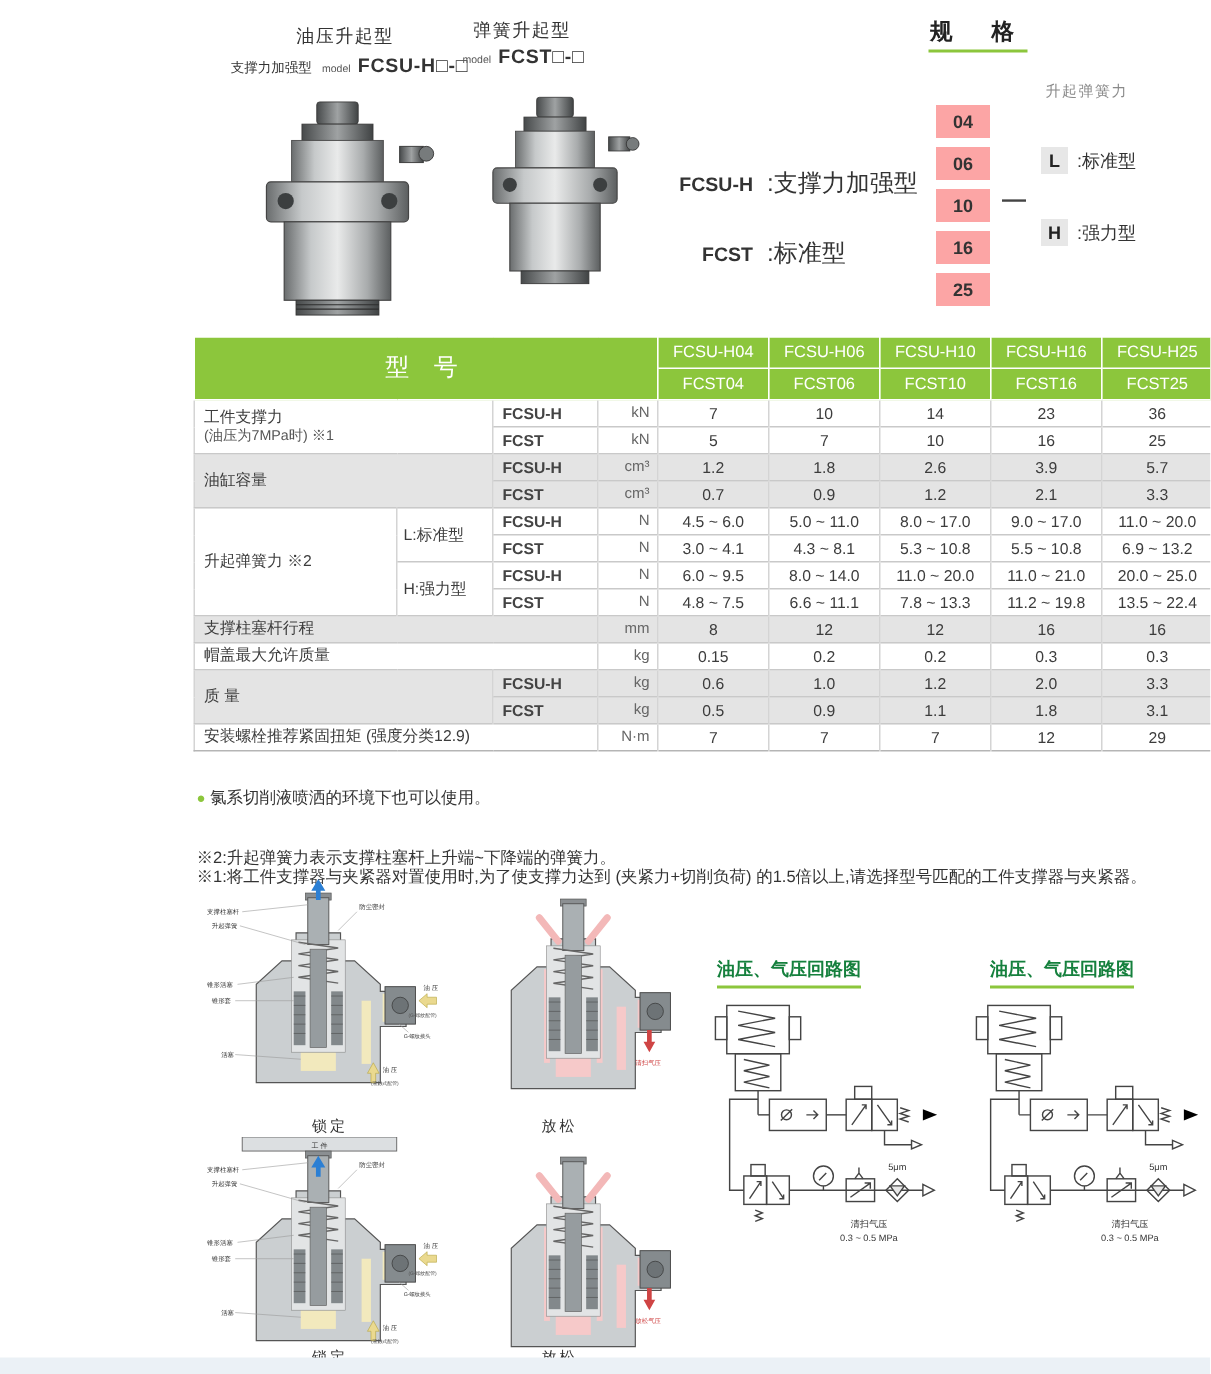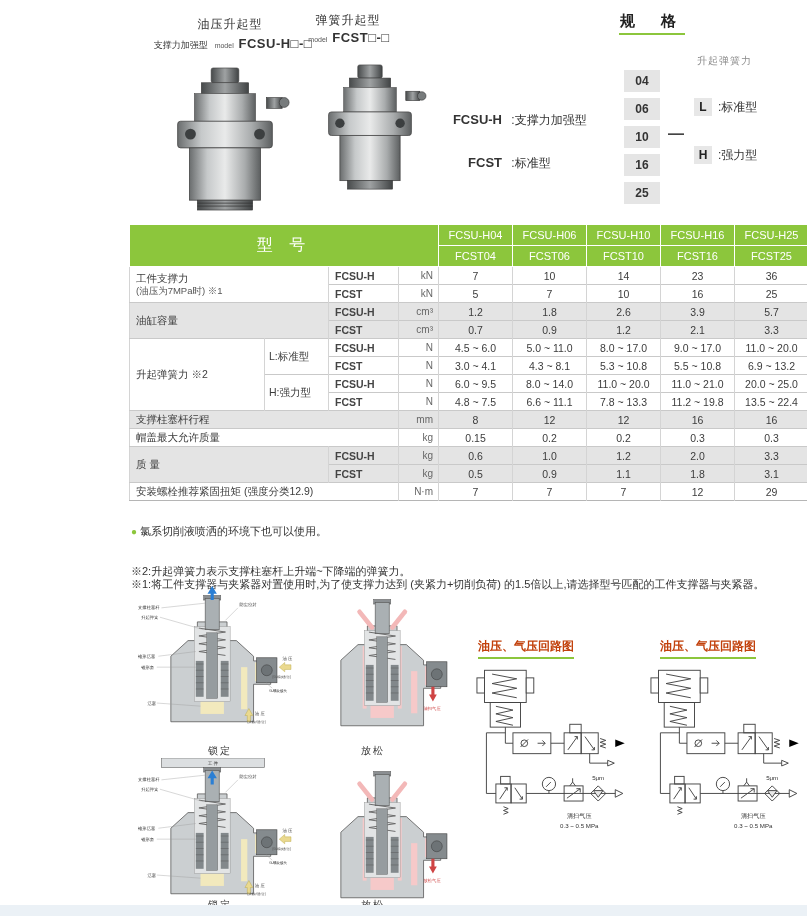--- a/index.html
+++ b/index.html
@@ -9,27 +9,27 @@
 
   
   .type-label{font-size:12px;color:#333;text-align:center;letter-spacing:1px;}
   .model-line{font-size:10px;color:#333;text-align:center;white-space:nowrap;}
   .model-line .pre{font-size:9px;margin-right:2px;}
   .model-line .tiny{font-size:7px;color:#555;margin:0 2px;}
   .model-line .mod{font-size:13px;font-weight:bold;letter-spacing:0.5px;}
 
   .legend-row{font-size:12px;white-space:nowrap;}
   .legend-row .code{font-weight:bold;font-size:13px;display:inline-block;text-align:right;width:58px;}
-  .legend-row .desc{margin-left:6px;font-size:12px;}
+  .legend-row .desc{margin-left:6px;font-size:16px;}
 
   
   .spec-title{font-size:15px;font-weight:bold;letter-spacing:26px;color:#222;white-space:nowrap;}
   .spec-underline{height:2px;background:#8cc63c;width:66px;}
   .mini-cap{font-size:10px;color:#8a8a8a;letter-spacing:1px;}
-  .size-box{width:36px;height:22px;line-height:22px;text-align:center;background:#e5e5e5;
+  .size-box{width:36px;height:22px;line-height:22px;text-align:center;background:#fca5a5;
             color:#333;font-weight:bold;font-size:12px;margin-bottom:6px;}
   .dash{font-size:16px;font-weight:bold;color:#444;}
   .opt-row{display:flex;align-items:center;margin-bottom:30px;white-space:nowrap;}
   .opt-box{width:18px;height:18px;line-height:18px;text-align:center;background:#e7e7e7;
            font-weight:bold;font-size:12px;color:#222;margin-right:6px;}
   .opt-desc{font-size:12px;color:#333;}
 
   
   table.spec{border-collapse:collapse;table-layout:fixed;width:679px;font-size:10.5px;color:#3c3c3c;}
   table.spec th{background:#8cc63c;color:#fff;font-weight:normal;font-size:11px;
@@ -47,21 +47,21 @@
   table.spec{border-left:1px solid #d4d4d4;border-bottom:1px solid #b5b5b5;}
 
   
   .bullets{font-size:11px;color:#333;white-space:nowrap;}
   .bullets .item{margin-right:16px;}
   .gdot{color:#8cc63c;font-size:10px;margin-right:3px;}
   .fnote{font-size:11px;color:#333;white-space:nowrap;}
 
   
   .diag-caption{font-size:10px;color:#333;text-align:center;letter-spacing:2px;}
-  .circ-title{font-size:12px;font-weight:bold;color:#c2410c;border-bottom:2px solid #8cc63c;
+  .circ-title{font-size:12px;font-weight:bold;color:#15803d;border-bottom:2px solid #8cc63c;
               padding-bottom:2px;white-space:nowrap;}
   .footer-strip{position:absolute;left:0;bottom:0;width:807px;height:11px;background:#ebf1f6;}
   svg{display:block;}
 </style>
 </head>
 <body>
 
 <div class="page">
 
   <div class="abs type-label" style="left:150px;top:16px;width:160px;">油压升起型</div>

